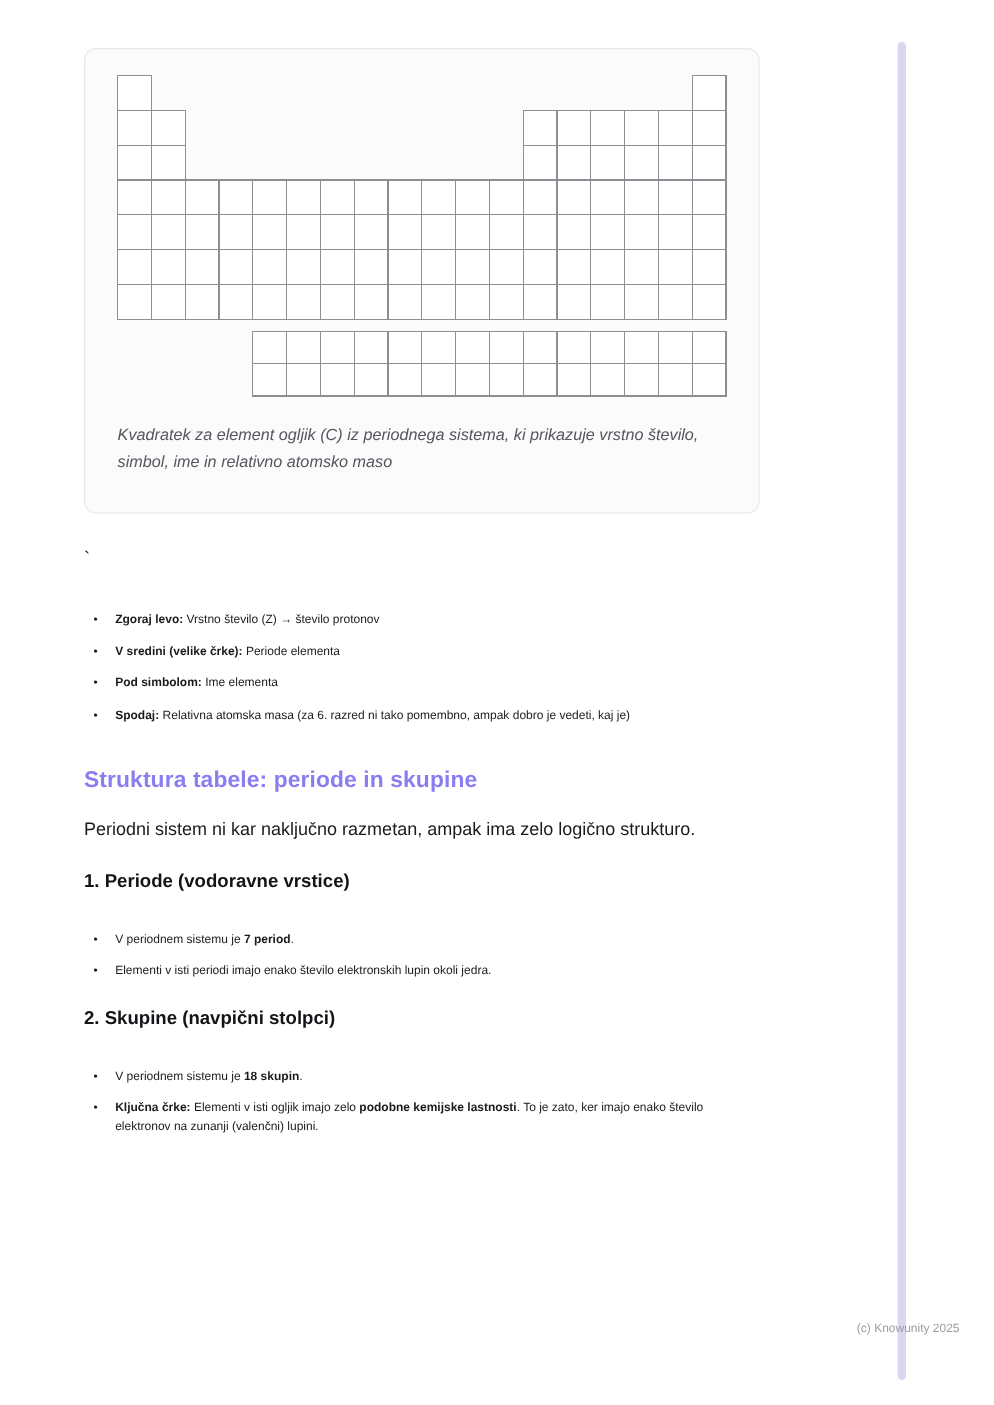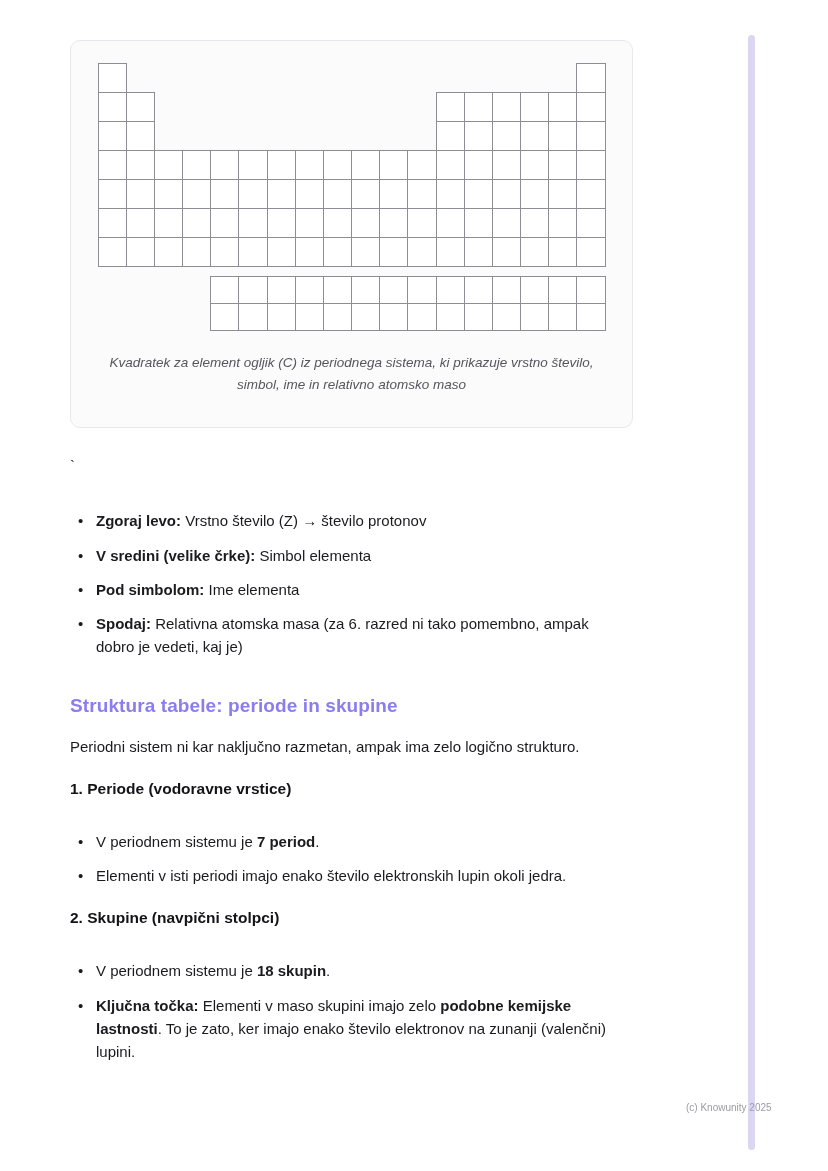--- a/index.html
+++ b/index.html
@@ -15,47 +15,47 @@
   .figure-card {
     margin-top:40px; width:563px;
     border:1px solid #e8e8ec; background:#fbfbfc;
     border-radius:10px; padding:22px 27px 32px 27px;
   }
   .pt-wrap { width:507px; margin:0 auto; }
   #pt-grid { display:block; overflow:visible; }
   .caption {
     margin:22px auto 0 auto; max-width:520px;
     font-size:13.5px; line-height:1.6; font-style:italic;
-    color:#55555e; text-align:center;
+    color:#55555e; text-align:left;
   }
 
   .stray { margin-top:26px; font-size:15px; line-height:1.55; color:#1b1b1f; }
 
   ul.bullets { list-style:none; margin-top:32px; }
   ul.bullets li {
     position:relative; padding-left:26px;
-    font-size:15px; line-height:1.55; margin-bottom:11px;
+    font-size:10px; line-height:1.55; margin-bottom:11px;
   }
   ul.bullets li::before { content:"\2022"; position:absolute; left:8px; top:0; color:#1b1b1f; }
   ul.bullets.tight { }
   .b { font-weight:700; }
 
   h2.section-heading {
     margin-top:36px; font-size:19px; font-weight:700;
     color:var(--accent,#8a7df0); letter-spacing:0.1px;
   }
   p.intro { margin-top:18px; font-size:15px; line-height:1.55; }
   h3.sub { margin-top:22px; font-size:15.5px; font-weight:700; color:#141418; }
 
   .scroll-strip {
     position:absolute; left:748px; top:35px; width:7px; height:1115px;
     background:var(--strip,#dcd6f2); border-radius:4px;
   }
   .watermark {
-    position:absolute; left:686px; top:1102px;
+    position:absolute; left:714px; top:1102px;
     font-size:10px; color:#9b9ba3; z-index:2; white-space:nowrap;
   }
 </style>
 </head>
 <body>
 
 <div class="page">
 
   <div class="scroll-strip"></div>
 
@@ -184,40 +184,40 @@
             <rect x="478.83333333333337" y="240" width="28.166666666666668" height="27" fill="#ffffff" stroke="#8d8d93" stroke-width="1" shape-rendering="crispEdges"></rect>
           </svg>
       </div>
       <figcaption class="caption">Kvadratek za element ogljik (C) iz periodnega sistema, ki prikazuje vrstno število, simbol, ime in relativno atomsko maso</figcaption>
     </figure>
 
     <div class="stray">`</div>
 
     <ul class="bullets">
       <li><span class="b">Zgoraj levo:</span><span> Vrstno število (Z) → število protonov</span></li>
-      <li><span class="b">V sredini (velike črke):</span><span> Simbol elementa</span></li>
+      <li><span class="b">V sredini (velike črke):</span><span> Periode elementa</span></li>
       <li><span class="b">Pod simbolom:</span><span> Ime elementa</span></li>
       <li><span class="b">Spodaj:</span><span> Relativna atomska masa (za 6. razred ni tako pomembno, ampak dobro je vedeti, kaj je)</span></li>
     </ul>
 
     <h2 class="section-heading">Struktura tabele: periode in skupine</h2>
 
     <p class="intro">Periodni sistem ni kar naključno razmetan, ampak ima zelo logično strukturo.</p>
 
     <h3 class="sub">1. Periode (vodoravne vrstice)</h3>
 
     <ul class="bullets tight">
       <li><span>V periodnem sistemu je </span><span class="b">7 period</span><span>.</span></li>
       <li><span>Elementi v isti periodi imajo enako število elektronskih lupin okoli jedra.</span></li>
     </ul>
 
     <h3 class="sub">2. Skupine (navpični stolpci)</h3>
 
     <ul class="bullets tight">
       <li><span>V periodnem sistemu je </span><span class="b">18 skupin</span><span>.</span></li>
-      <li><span class="b">Ključna točka:</span><span> Elementi v maso skupini imajo zelo </span><span class="b">podobne kemijske lastnosti</span><span>. To je zato, ker imajo enako število elektronov na zunanji (valenčni) lupini.</span></li>
+      <li><span class="b">Ključna črke:</span><span> Elementi v isti ogljik imajo zelo </span><span class="b">podobne kemijske lastnosti</span><span>. To je zato, ker imajo enako število elektronov na zunanji (valenčni) lupini.</span></li>
     </ul>
 
   </div>
 
   <div class="watermark">(c) Knowunity 2025</div>
 
 </div>
 
 </body></html>

